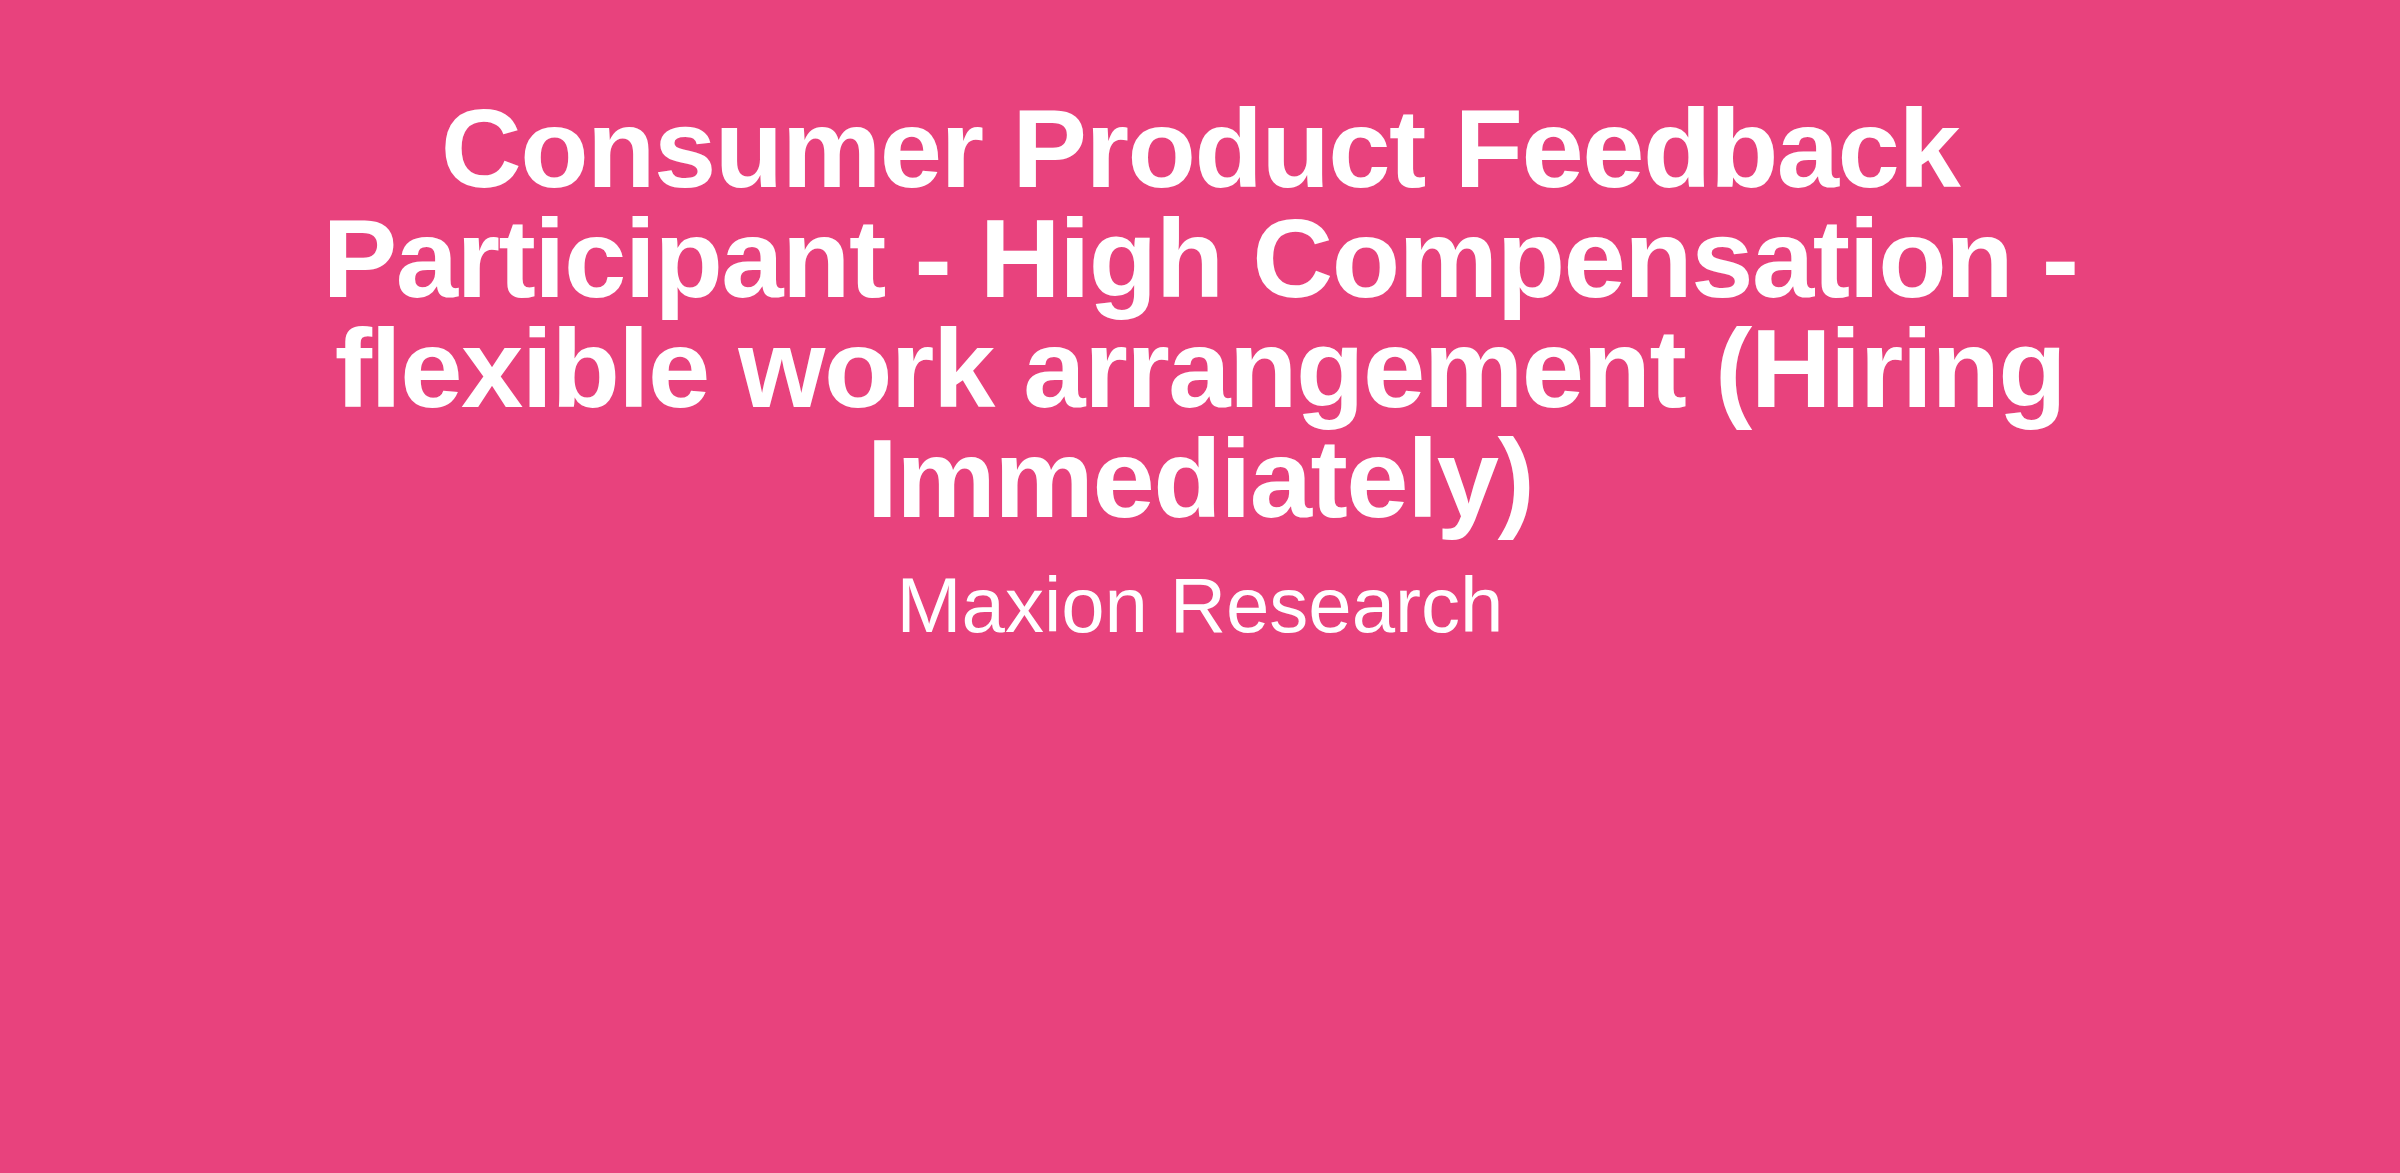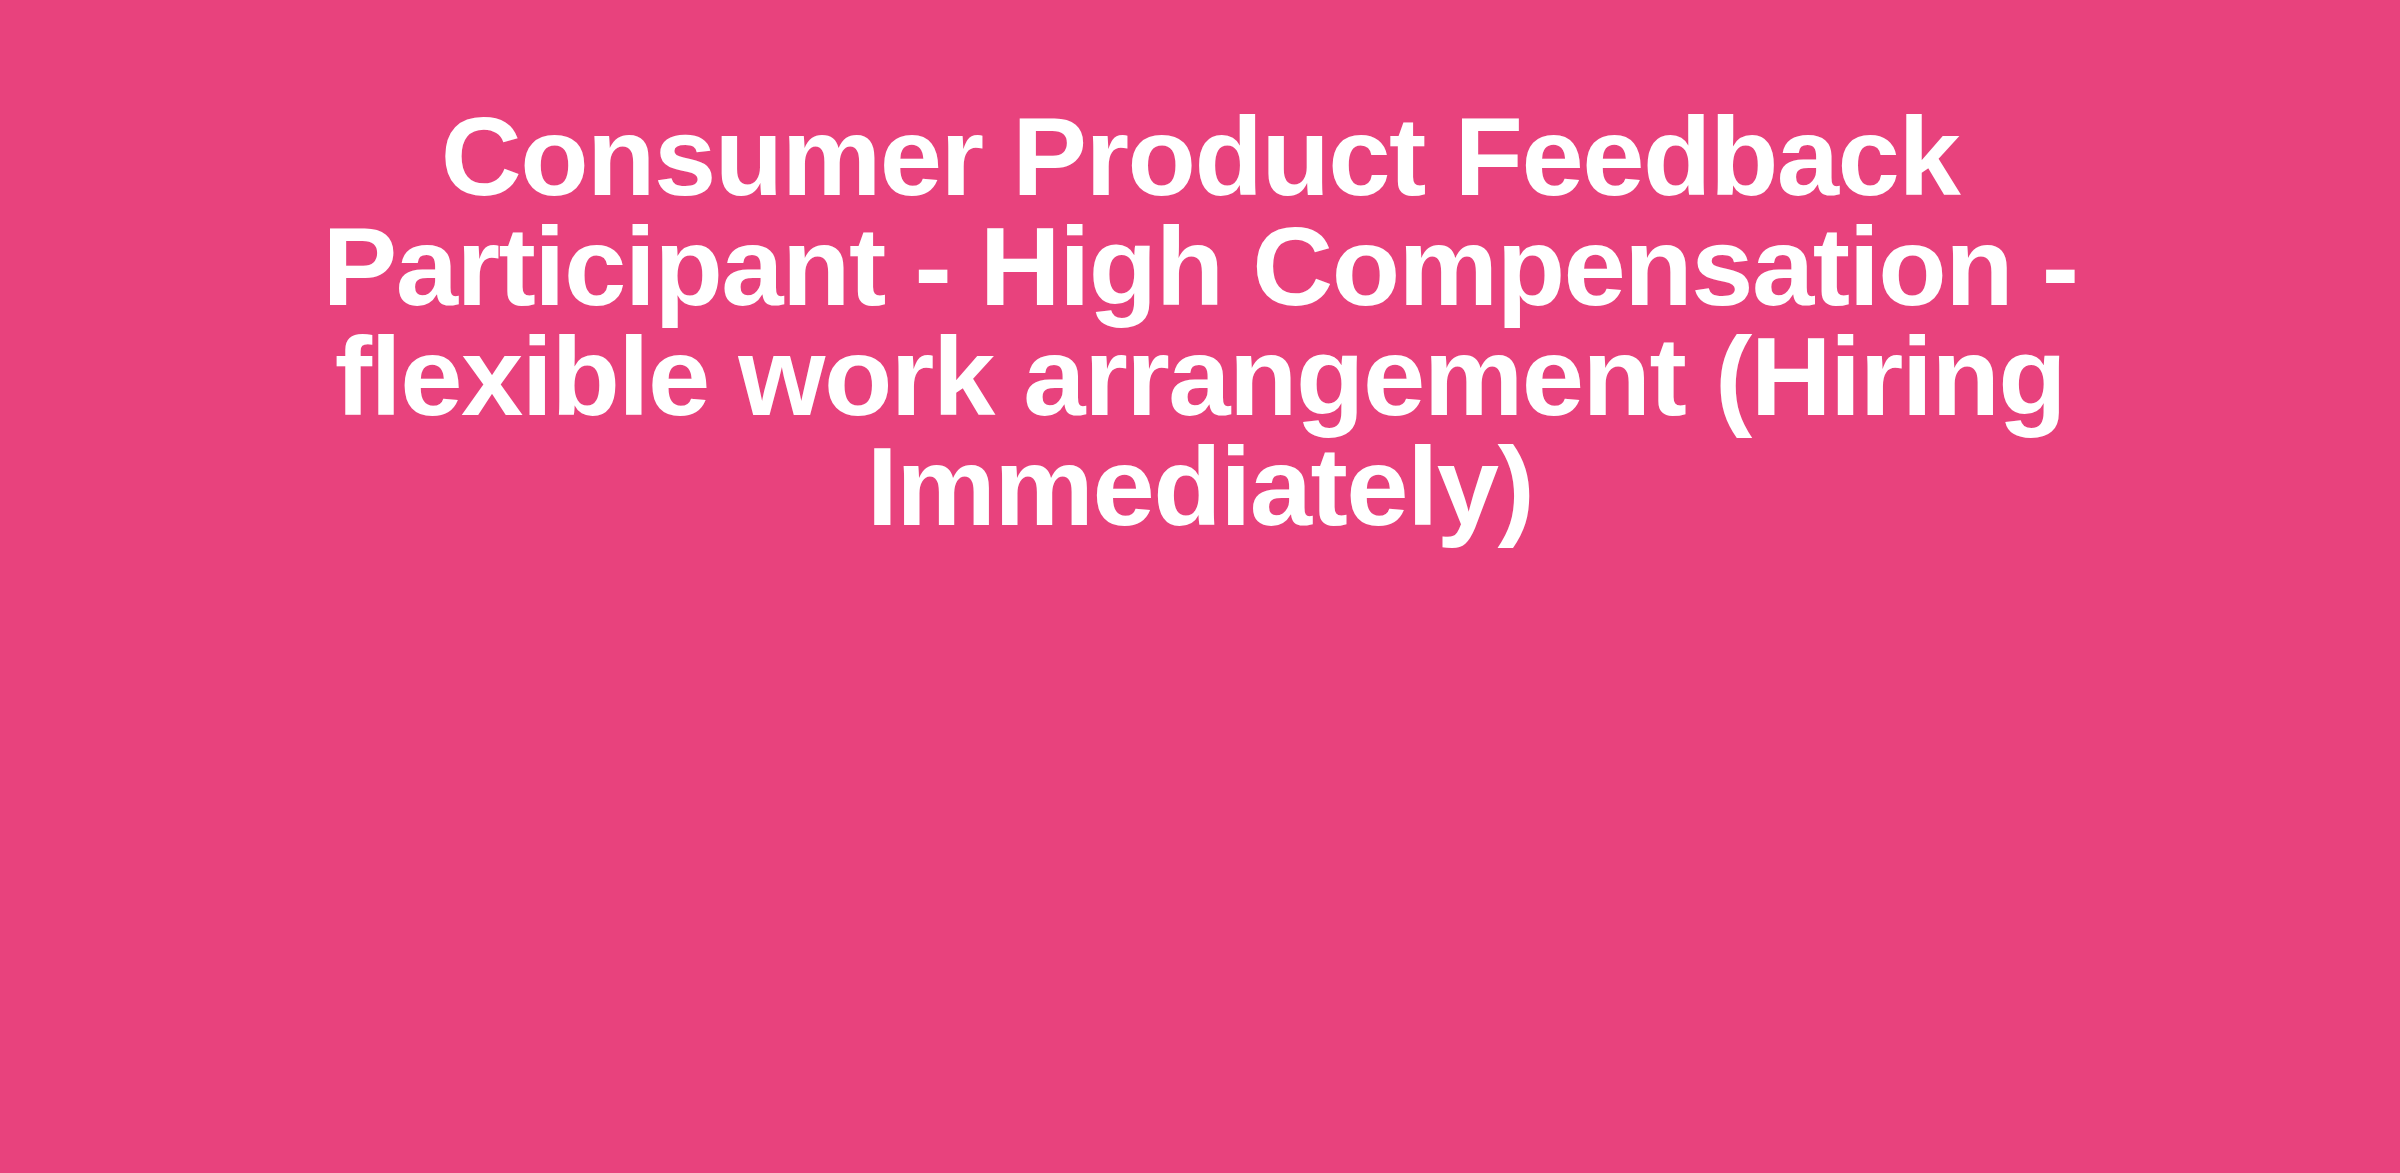--- a/index.html
+++ b/index.html
@@ -19,21 +19,21 @@
   .poster {
     position: relative;
     box-sizing: border-box;
     width: 2400px;
     height: 1173px;
     background: #e8427d;
     display: flex;
     flex-direction: column;
     align-items: center;
     justify-content: flex-start;
-    padding: 16px;
+    padding: 8px;
   }
 
   .poster-inner {
     width: 2100px;
     margin: 0 auto;
     display: flex;
     flex-direction: column;
     align-items: center;
     text-align: center;
   }
@@ -72,16 +72,17 @@
 </style>
 </head>
 <body style="background: rgb(232, 66, 125);">
 
 <div class="poster" style="background: rgb(232, 66, 125);">
 
   <div class="poster-inner">
 
     <h1 class="job-title" style="color: rgb(255, 255, 255);">Consumer Product Feedback Participant - High Compensation - flexible work arrangement (Hiring Immediately)</h1>
 
+    <div class="company-name" style="color: rgb(255, 255, 255);">Maxion Research</div>
 
   </div>
 
 </div>
 
 </body></html>

